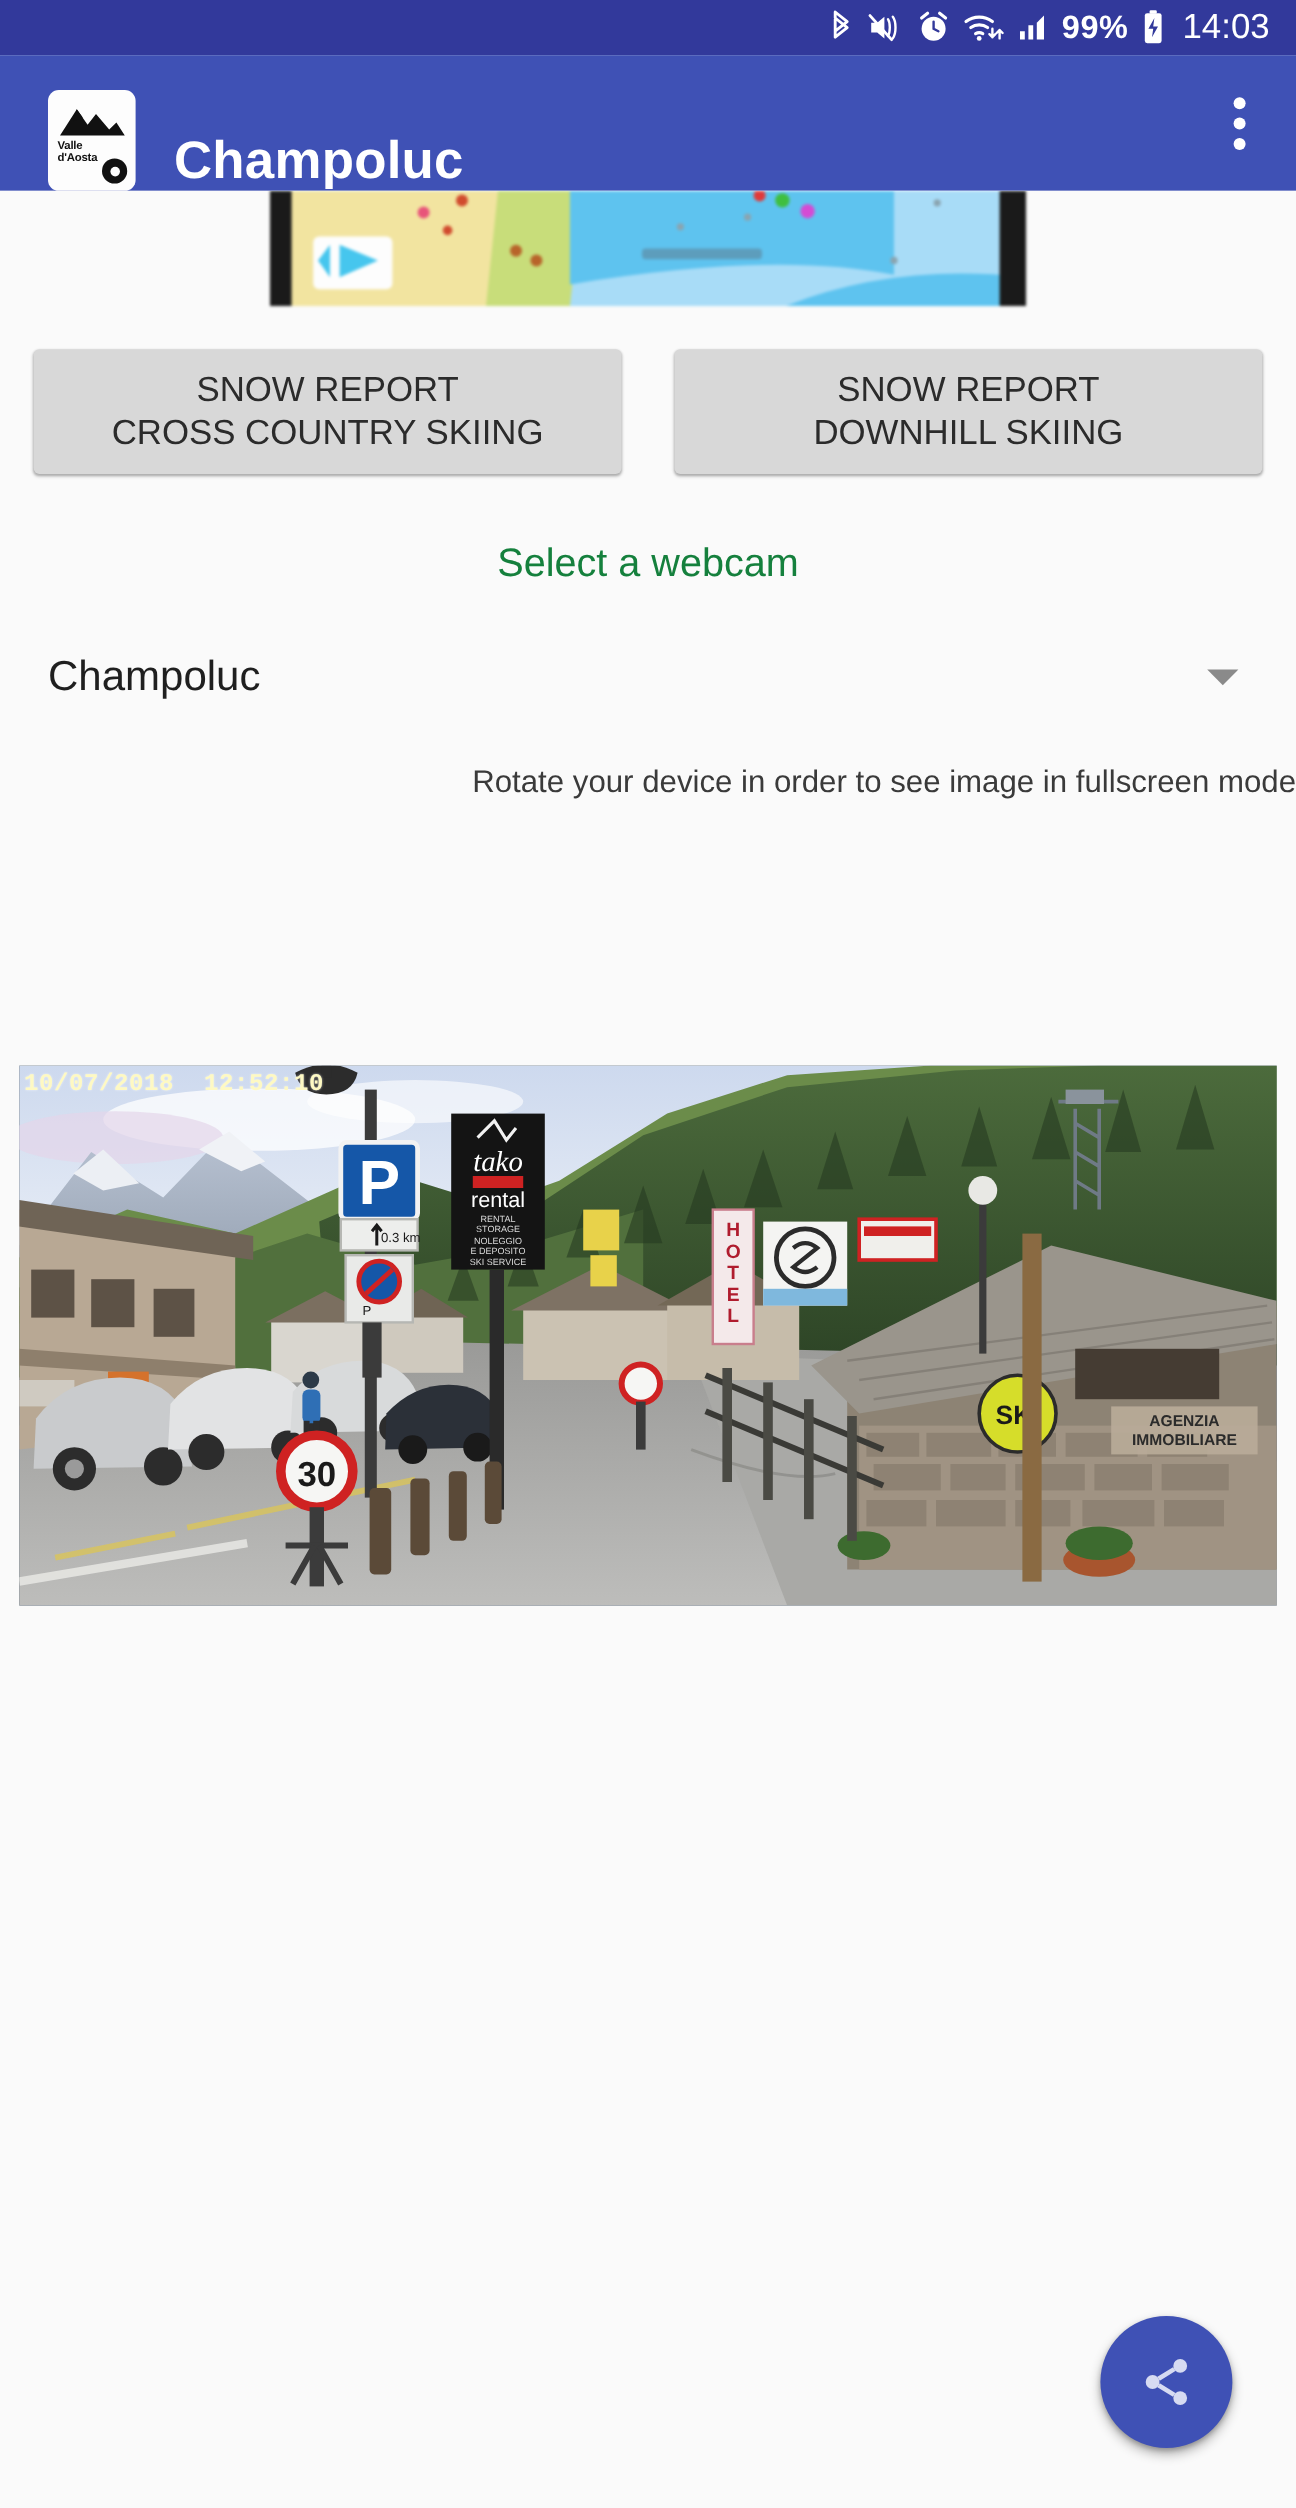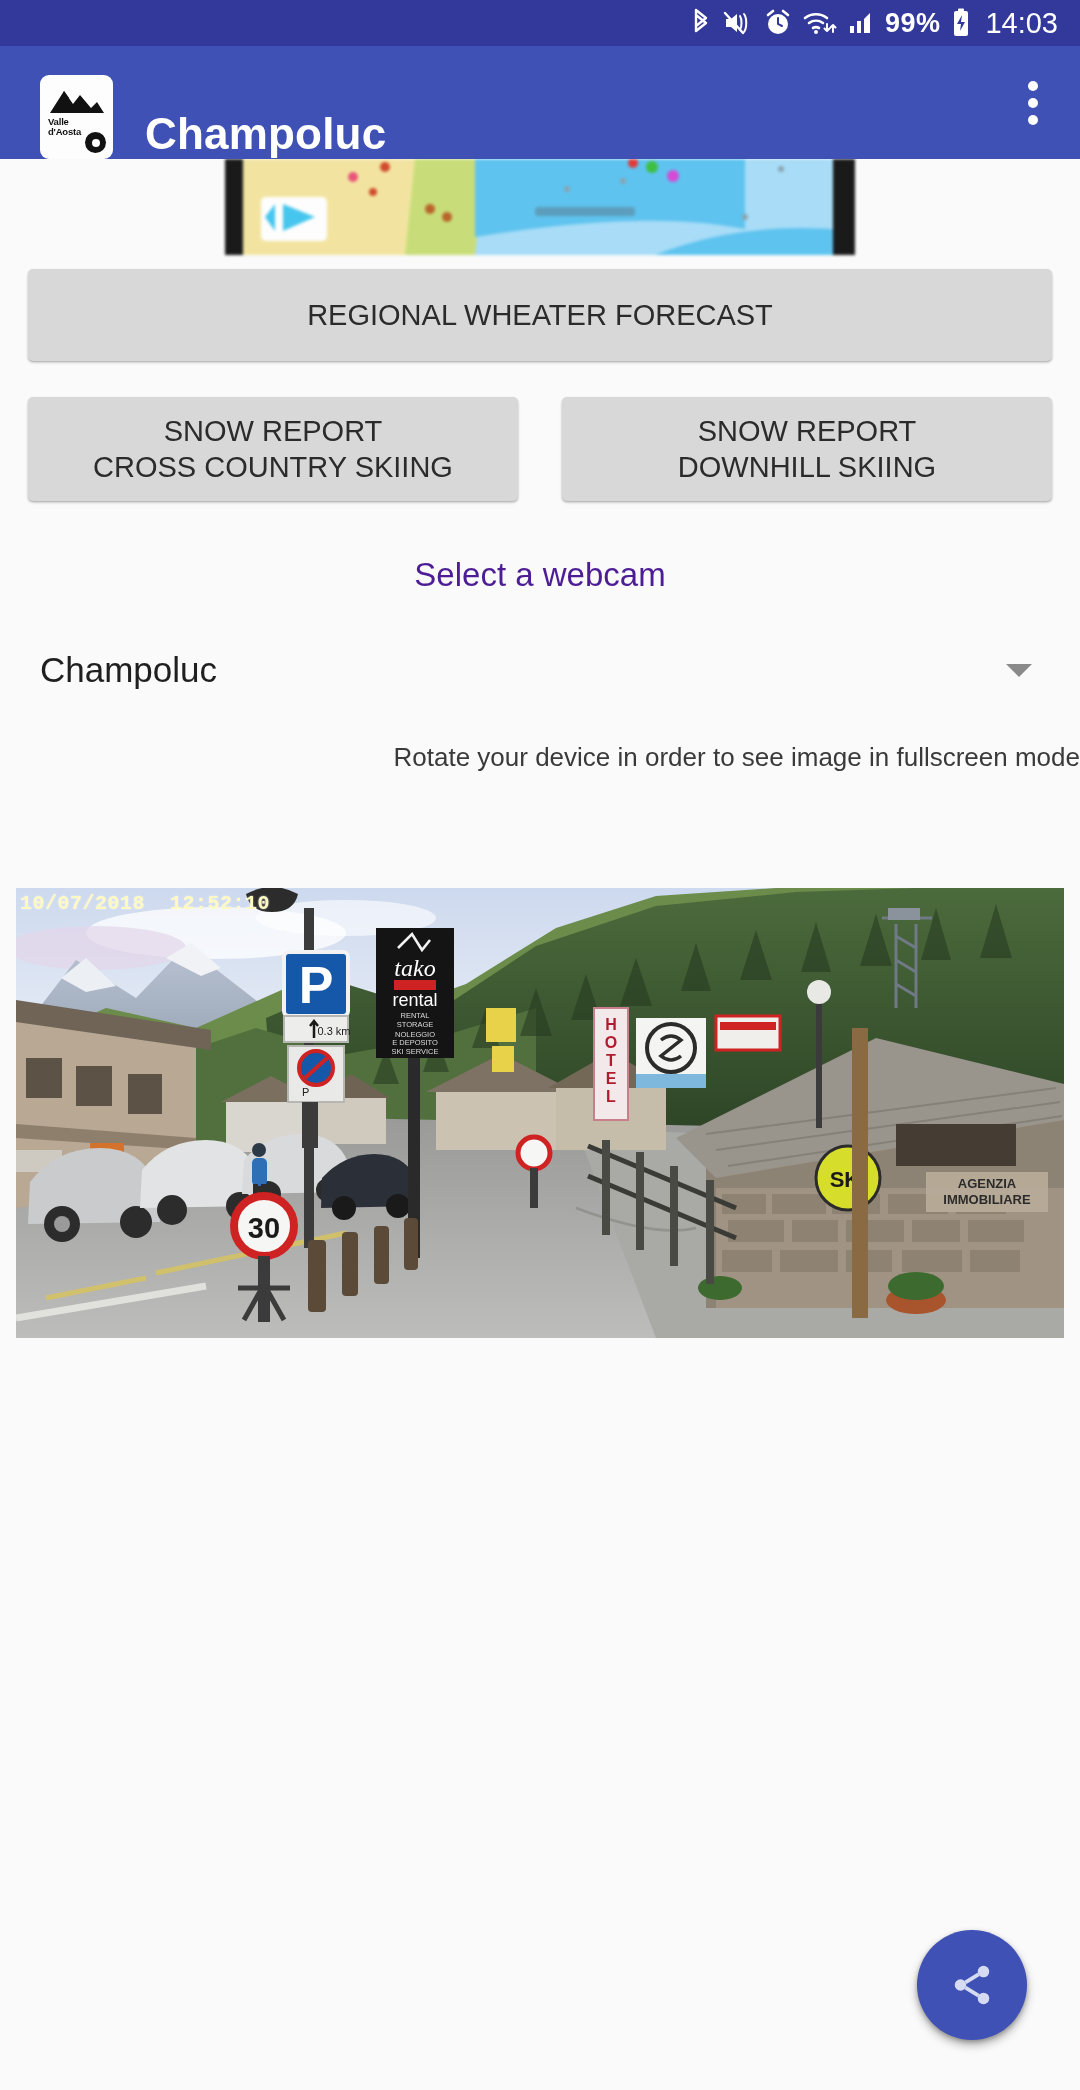--- a/index.html
+++ b/index.html
@@ -128,21 +128,21 @@
   .btn-half {
     flex: 1;
     height: 104px;
     padding: 0 6px;
     white-space: pre-line;
   }
 
   .select-label {
     text-align: center;
     font-size: 33px;
-    color: #4c1d95;
+    color: #15803d;
     margin-top: 55px;
   }
 
   .dropdown {
     margin: 56px 40px 0 40px;
     display: flex;
     align-items: center;
     justify-content: space-between;
     cursor: pointer;
     padding-bottom: 6px;
@@ -301,21 +301,20 @@
         <rect x="-14" y="-12" width="66" height="44" rx="5" fill="#fdfdfd"></rect>
         <path d="M0 -5 L0 22 L-10 8 Z" fill="#46c6ee"></path>
         <path d="M8 -5 L40 8 L8 22 Z" fill="#46c6ee"></path>
       </g>
     </svg>
     <div class="edge-l"></div>
     <div class="edge-r"></div>
   </div>
 
   <div class="btn-row">
-    <button class="mbtn btn-wide">REGIONAL WHEATER FORECAST</button>
 
     <div class="btn-pair">
       <button class="mbtn btn-half">SNOW REPORT
 CROSS COUNTRY SKIING</button>
       <button class="mbtn btn-half">SNOW REPORT
 DOWNHILL SKIING</button>
     </div>
   </div>
 
   <div class="select-label">Select a webcam</div>

